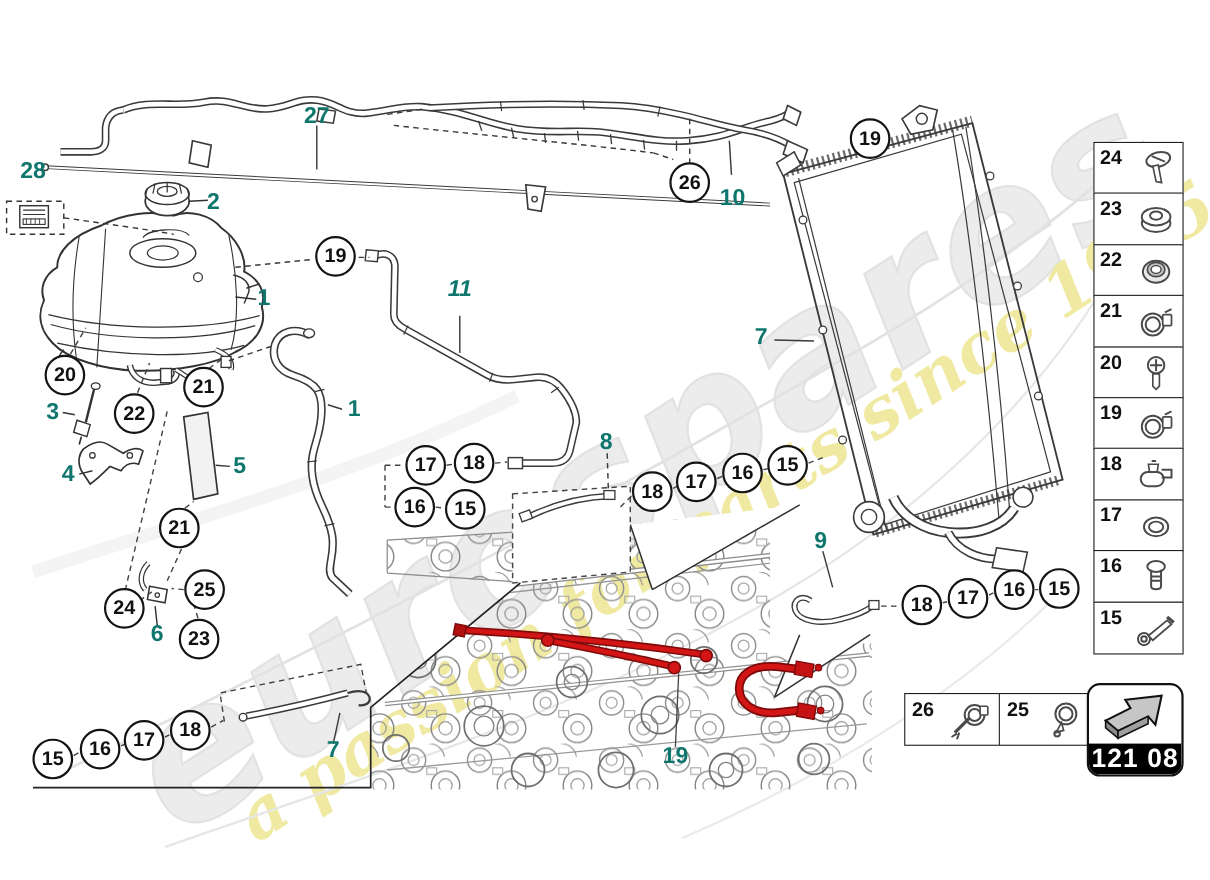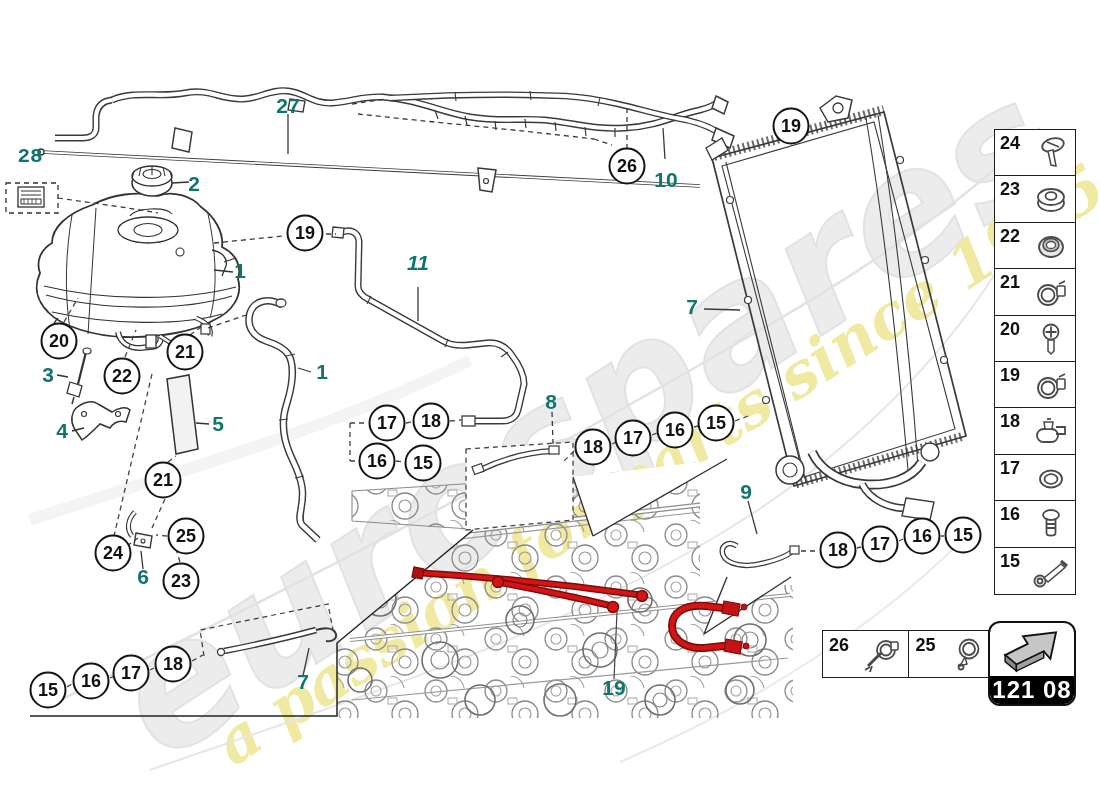--- a/index.html
+++ b/index.html
@@ -321,21 +321,21 @@
       <path d="M857,548 L861,547 M899,541 L903,539 M941,536 L944,536"></path>
       <path d="M67,687 L72,684 M110,678 L115,676 M150,670 L154,668 M192,661 L203,655"></path>
       <path d="M127,546 L138,538 M167,536 L156,535 M180,562 L176,549"></path>
       <path d="M152,374 L114,536 M165,499 L152,528"></path>
       <path d="M190,335 L201,327 M64,322 L78,298 M125,357 L136,330 M168,462 L176,456"></path>
     </g>
   </svg>
 
   <div id="callout-layer">
       <div class="plain" style="left: 288px; top: 106px;">27</div>
-      <div class="plain" style="left: 30px; top: 156px; font-family: Liberation Mono, monospace;">28</div>
+      <div class="plain" style="left: 30px; top: 156px;">28</div>
       <div class="plain" style="left: 194px; top: 184px;">2</div>
       <div class="plain" style="left: 240px; top: 271px;">1</div>
       <div class="plain" style="left: 666px; top: 168px; margin-top: 12px;">10</div>
       <div class="plain" style="left: 418px; top: 263px; font-style: italic;">11</div>
       <div class="plain" style="left: 692px; top: 307px;">7</div>
       <div class="plain" style="left: 322px; top: 372px;">1</div>
       <div class="plain" style="left: 48px; top: 375px;">3</div>
       <div class="plain" style="left: 218px; top: 424px;">5</div>
       <div class="plain" style="left: 62px; top: 431px;">4</div>
       <div class="plain" style="left: 551px; top: 402px;">8</div>

